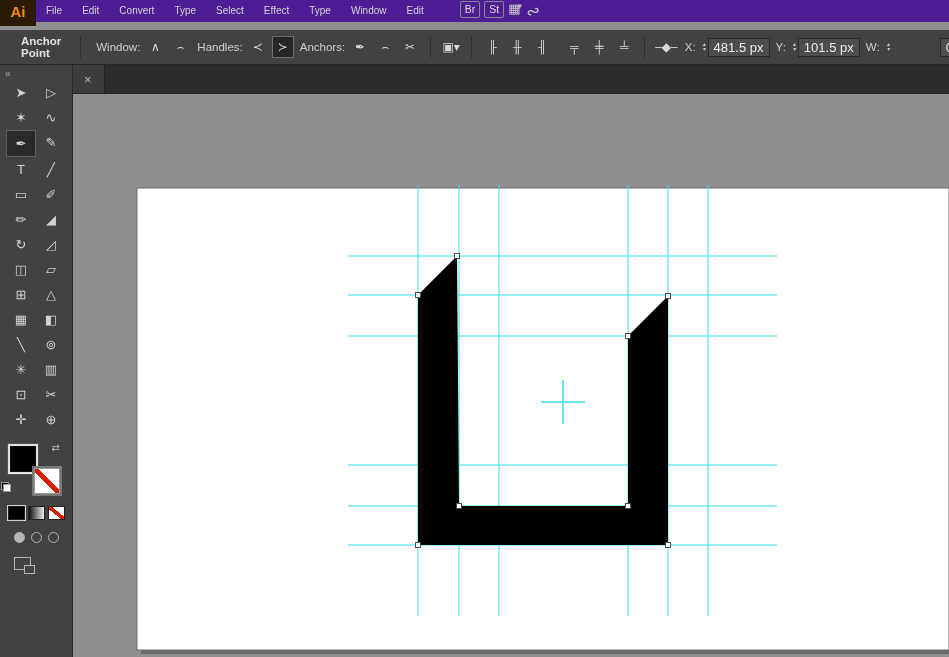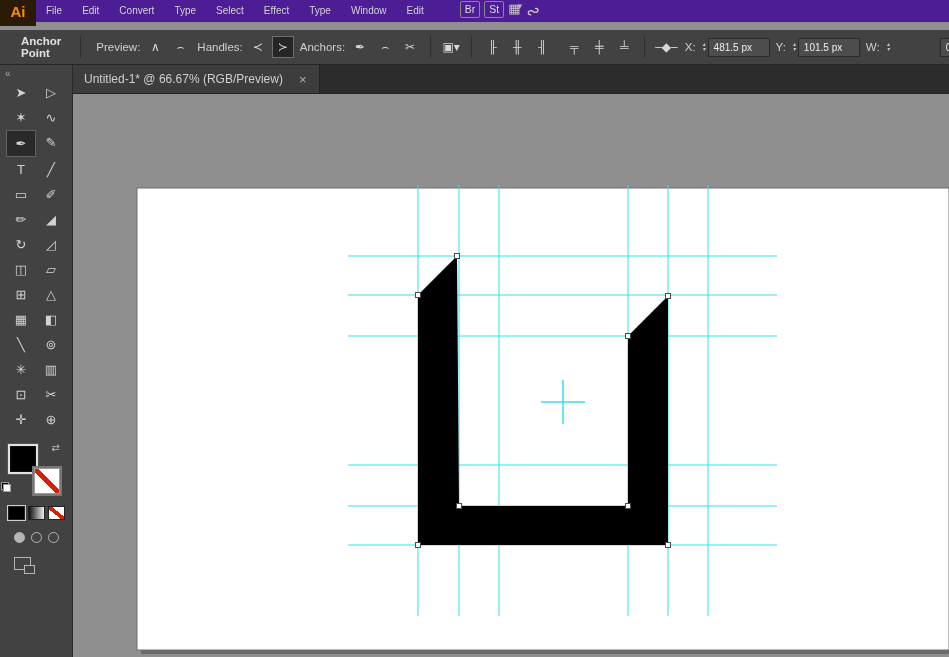--- a/index.html
+++ b/index.html
@@ -22,21 +22,21 @@
     color:#cfcfcf;font-size:11.5px;overflow:hidden;z-index:5;}
   .ctrl-title{font-weight:bold;color:#e0e0e0;margin-right:10px;}
   .vsep{width:1px;height:22px;background:#2e2e2e;margin:0 9px;flex:none;}
   .lbl{margin:0 4px 0 6px;flex:none;}
   .igroup{display:flex;gap:3px;flex:none;}
   .icon-btn{min-width:20px;height:20px;display:flex;align-items:center;justify-content:center;
     color:#d8d8d8;font-size:12px;border:1px solid transparent;flex:none;}
   .icon-btn.selected{background:#262626;border:1px solid #6e6e6e;}
   .spin{display:flex;flex-direction:column;align-items:center;color:#c4c4c4;
     font-size:6px;line-height:5px;margin:0 2px 0 3px;flex:none;}
-  .field{background:#4d4d4d;border:1px solid #2a2a2a;color:#ededed;font-size:10px;
+  .field{background:#4d4d4d;border:1px solid #2a2a2a;color:#ededed;font-size:13px;
     padding:0 5px;width:50px;height:17px;line-height:17px;white-space:nowrap;flex:none;}
   .field.small{width:36px;margin-left:48px;}
   
   .tabbar{position:absolute;top:65px;left:72px;right:0;height:28px;background:#2c2c2c;
     display:flex;align-items:stretch;z-index:4;border-bottom:1px solid #232323;}
   .tab{background:#3d3d3d;color:#cfcfcf;font-size:12px;display:flex;align-items:center;
     padding:0 12px;gap:16px;border-right:1px solid #222;}
   .tab-close{color:#b0b0b0;font-size:13px;cursor:default;}
   
   .toolbar{position:absolute;top:64px;left:0;width:72px;bottom:0;background:#424242;
@@ -93,21 +93,21 @@
     <span class="mb-box">St</span>
     <span class="mb-ic">▦</span>
     <span class="mb-caret">▾</span>
     <span class="mb-swirl">∾</span>
   </div>
 </div>
 
 <div class="ctrlbar">
   <span class="ctrl-title">Anchor Point</span>
   <span class="vsep"></span>
-  <span class="lbl">Preview:</span>
+  <span class="lbl">Window:</span>
   <span class="igroup">
       <div class="icon-btn">∧</div>
       <div class="icon-btn">⌢</div>
     </span>
   <span class="lbl">Handles:</span>
   <span class="igroup">
       <div class="icon-btn">≺</div>
       <div class="icon-btn selected">≻</div>
     </span>
   <span class="lbl">Anchors:</span>
@@ -150,21 +150,20 @@
   <span class="lbl">W:</span>
   <span class="spin">
       <i>▴</i>
       <i>▾</i>
     </span>
   <span class="field small">0 p</span>
 </div>
 
 <div class="tabbar">
   <div class="tab">
-    <span>Untitled-1* @ 66.67% (RGB/Preview)</span>
     <span class="tab-close">×</span>
   </div>
 </div>
 
 <div class="toolbar">
   <span class="collapse">«</span>
   <div class="tools">
       <div class="tool">➤</div>
       <div class="tool">▷</div>
       <div class="tool">✶</div>

